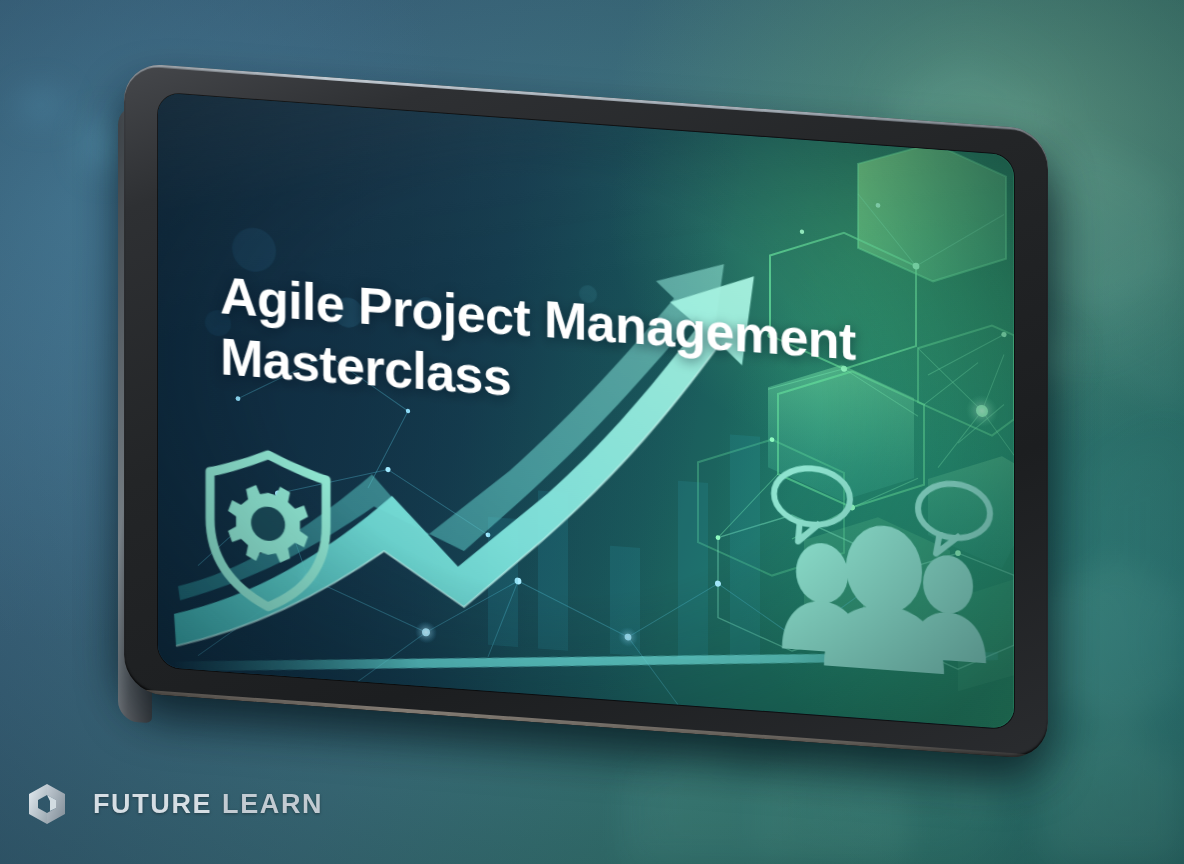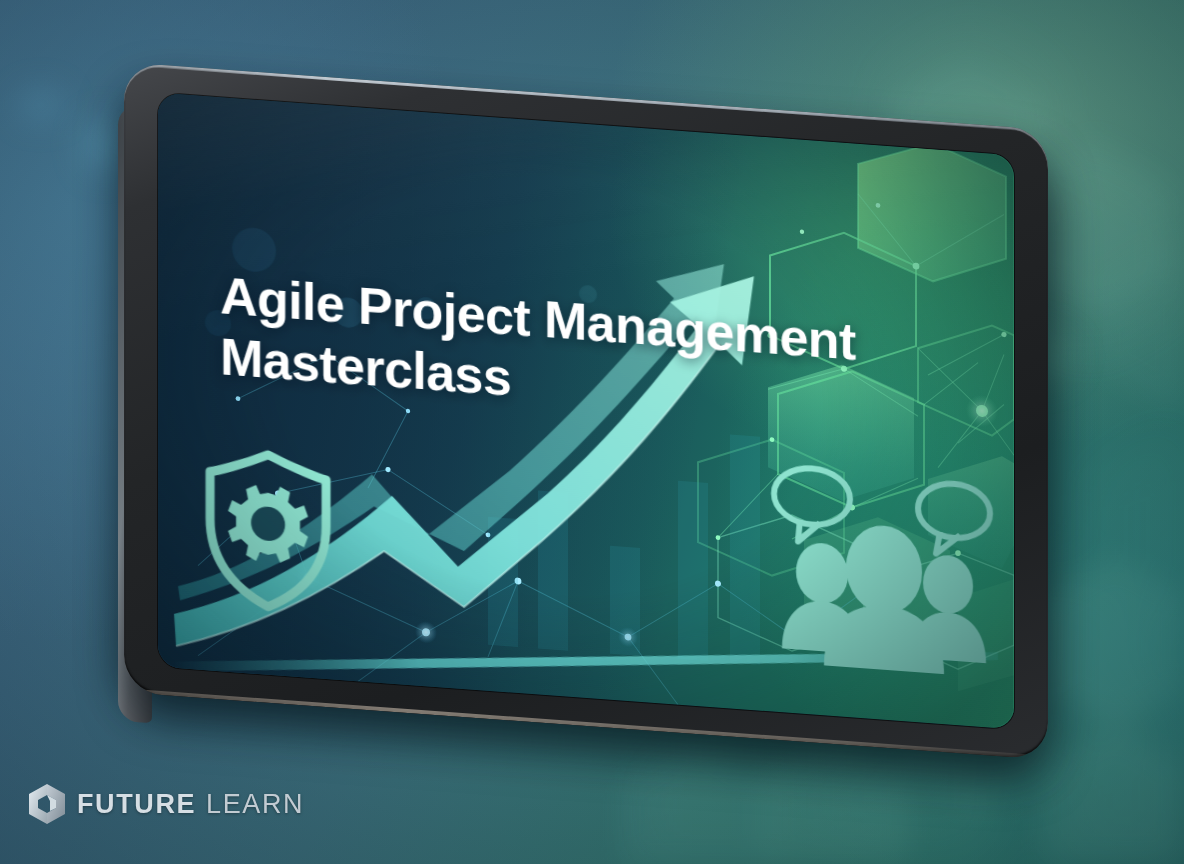--- a/index.html
+++ b/index.html
@@ -104,32 +104,32 @@
     font-size:52px;
     line-height:1.17;
     letter-spacing:-.6px;
     text-shadow:0 3px 12px rgba(0,20,34,.55);
     white-space:pre-line;
   }
 
   
   #brand{
     position:absolute;left:28px;top:783px;
-    display:flex;align-items:center;gap:11px;
+    display:flex;align-items:center;gap:27px;
   }
   #brand .mark{width:38px;height:42px;display:block;}
   .brandtxt{
     font-family:"Liberation Sans",sans-serif;
     font-size:27px;letter-spacing:1.6px;
     color:#cdd6dc;
     text-shadow:0 1px 3px rgba(0,0,0,.35);
     display:flex;gap:10px;align-items:baseline;
   }
   .brandtxt .b1{font-weight:bold;color:#d6dee4;}
-  .brandtxt .b2{font-weight:normal;color:#c2cbd2;}
+  .brandtxt .b2{font-weight:bold;color:#c2cbd2;}
 </style>
 </head>
 <body>
 
 <div id="stage">
 
   <div class="bg-base"></div>
 
   <div class="bg-hexwrap2">
     <svg viewBox="0 0 1184 864" preserveAspectRatio="none">

